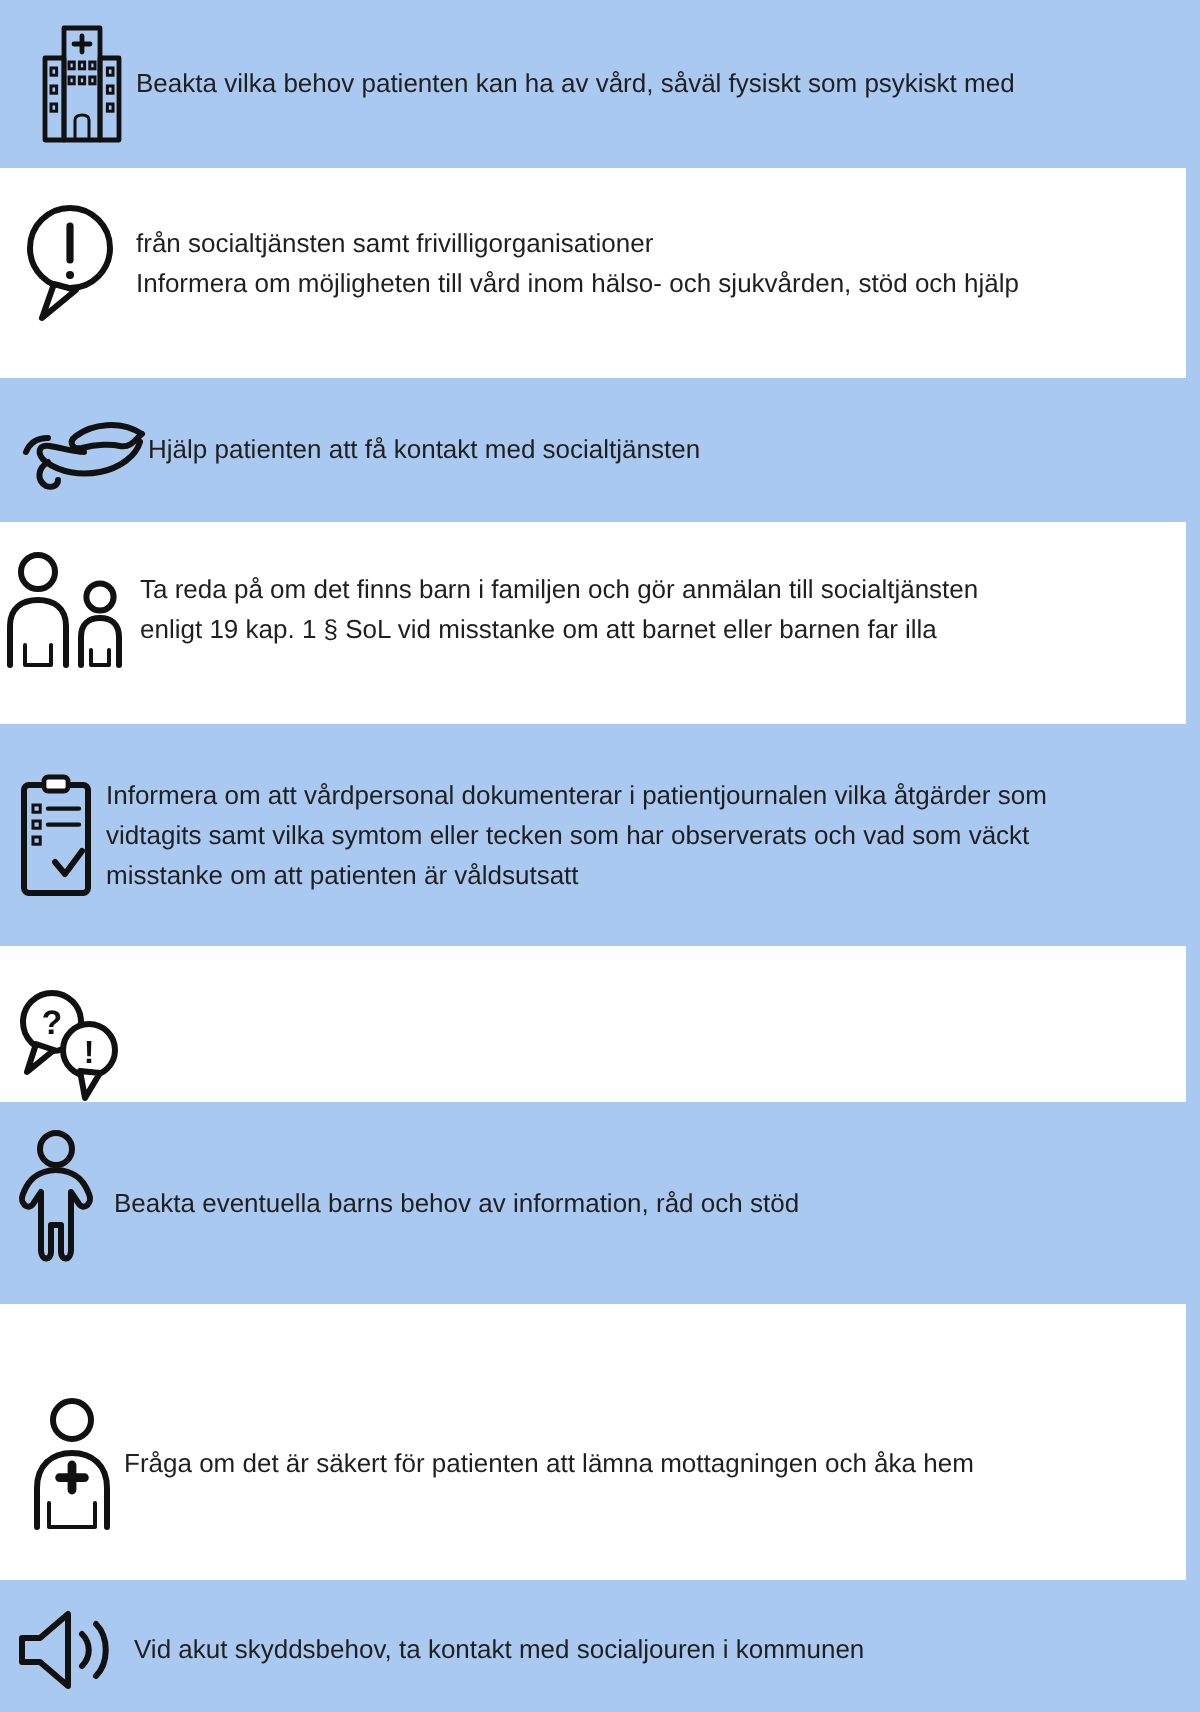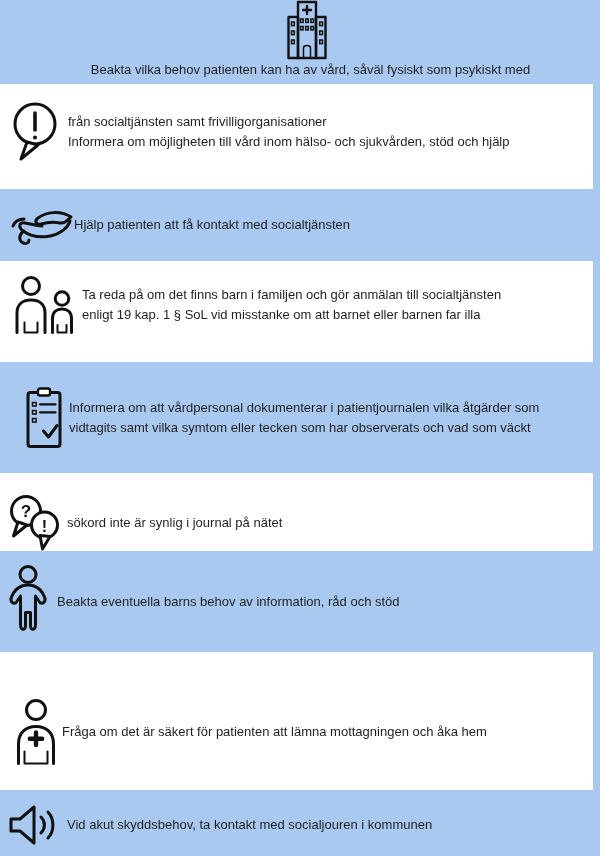--- a/index.html
+++ b/index.html
@@ -33,29 +33,29 @@
   }
   .text-box .line{white-space:nowrap;}
   svg{display:block;}
   svg .s{fill:none;stroke:#111;stroke-width:3;stroke-linecap:round;stroke-linejoin:round;}
   svg .s2{fill:none;stroke:#111;stroke-width:2.4;stroke-linecap:round;stroke-linejoin:round;}
   svg .thin{fill:none;stroke:#111;stroke-width:1.5;}
   svg .fillw{fill:#fff;stroke:#111;stroke-width:3;stroke-linejoin:round;}
   svg text{font-family:"Liberation Sans",sans-serif;font-weight:bold;fill:#111;}
 
   
-  #r1{top:0;height:84px;padding-left:21px;flex-direction:column;}
+  #r1{top:0;height:84px;padding-left:21px;}
   #r1 .icon-box{width:40px;margin-right:7px;}
   #r2{top:90px;height:84px;padding-left:12px;}
   #r2 .icon-box{width:46px;margin-right:10px;}
   #r3{top:175px;height:72px;padding-left:10px;margin-top:14px;}
   #r3 .icon-box{width:64px;margin-right:0px;}
-  #r4{top:252px;height:106px;padding-left:14px;}
+  #r4{top:252px;height:106px;padding-left:2px;}
   #r4 .icon-box{width:62px;margin-right:6px;}
-  #r5{top:362px;height:111px;padding-left:26px;}
+  #r5{top:362px;height:111px;padding-left:10px;}
   #r5 .icon-box{width:36px;margin-right:7px;}
   #r6{top:480px;height:86px;padding-left:8px;}
   #r6 .icon-box{width:52px;margin-right:7px;}
   #r7{top:551px;height:101px;padding-left:8px;}
   #r7 .icon-box{width:40px;margin-right:9px;}
   #r8{top:680px;height:104px;padding-left:15px;}
   #r8 .icon-box{width:42px;margin-right:5px;}
   #r9{top:790px;height:70px;padding-left:8px;}
   #r9 .icon-box{width:50px;margin-right:9px;}
 </style>
@@ -150,36 +150,36 @@
           <rect x="6.5" y="23.5" width="3.6" height="3.6"></rect>
           <rect x="6.5" y="31.5" width="3.6" height="3.6"></rect>
         </g>
         <path class="s2" d="M14 17.3 H29.5 M14 25.3 H29.5" style="stroke-width:2.2"></path>
         <path class="s" d="M17.5 44 L22.5 50 L31 38.5"></path>
       </svg>
     </div>
     <div class="text-box">
       <div class="line">Informera om att vårdpersonal dokumenterar i patientjournalen vilka åtgärder som</div>
       <div class="line">vidtagits samt vilka symtom eller tecken som har observerats och vad som väckt</div>
+      <div class="line">misstanke om att patienten är våldsutsatt</div>
     </div>
   </div>
 
   <div class="row bg-white" id="r6">
     <div class="icon-box">
       <svg width="52" height="60" viewBox="0 0 52 60">
         <circle class="s" cx="18" cy="18" r="14.5"></circle>
         <path class="fillw" d="M10 29 L5.5 43 L19 32 Z"></path>
         <text x="18" y="24" font-size="17" text-anchor="middle">?</text>
         <circle class="fillw" cx="36.5" cy="32" r="13"></circle>
         <path class="fillw" d="M32 42.5 L34.5 56 L42 43.5 Z"></path>
         <text x="36.5" y="38.5" font-size="16" text-anchor="middle">!</text>
       </svg>
     </div>
     <div class="text-box">
-      <div class="line">sökord inte är synlig i journal på nätet</div>
     </div>
   </div>
 
   <div class="row bg-blue" id="r7">
     <div class="icon-box">
       <svg width="40" height="74" viewBox="0 0 40 74">
         <circle class="s" cx="20" cy="9.5" r="8"></circle>
         <path class="s" d="M14 21 C8 23 5.5 27 3.5 32 C1.5 36.5 6 40.5 8.5 37 L12.5 31 L12.5 60 C12.5 65.5 17.5 65.5 17.5 61 L17.5 47.5 L22.5 47.5 L22.5 61 C22.5 65.5 27.5 65.5 27.5 60 L27.5 31 L31.5 37 C34 40.5 38.5 36.5 36.5 32 C34.5 27 32 23 26 21 C22 19.6 18 19.6 14 21 Z"></path>
       </svg>
     </div>

